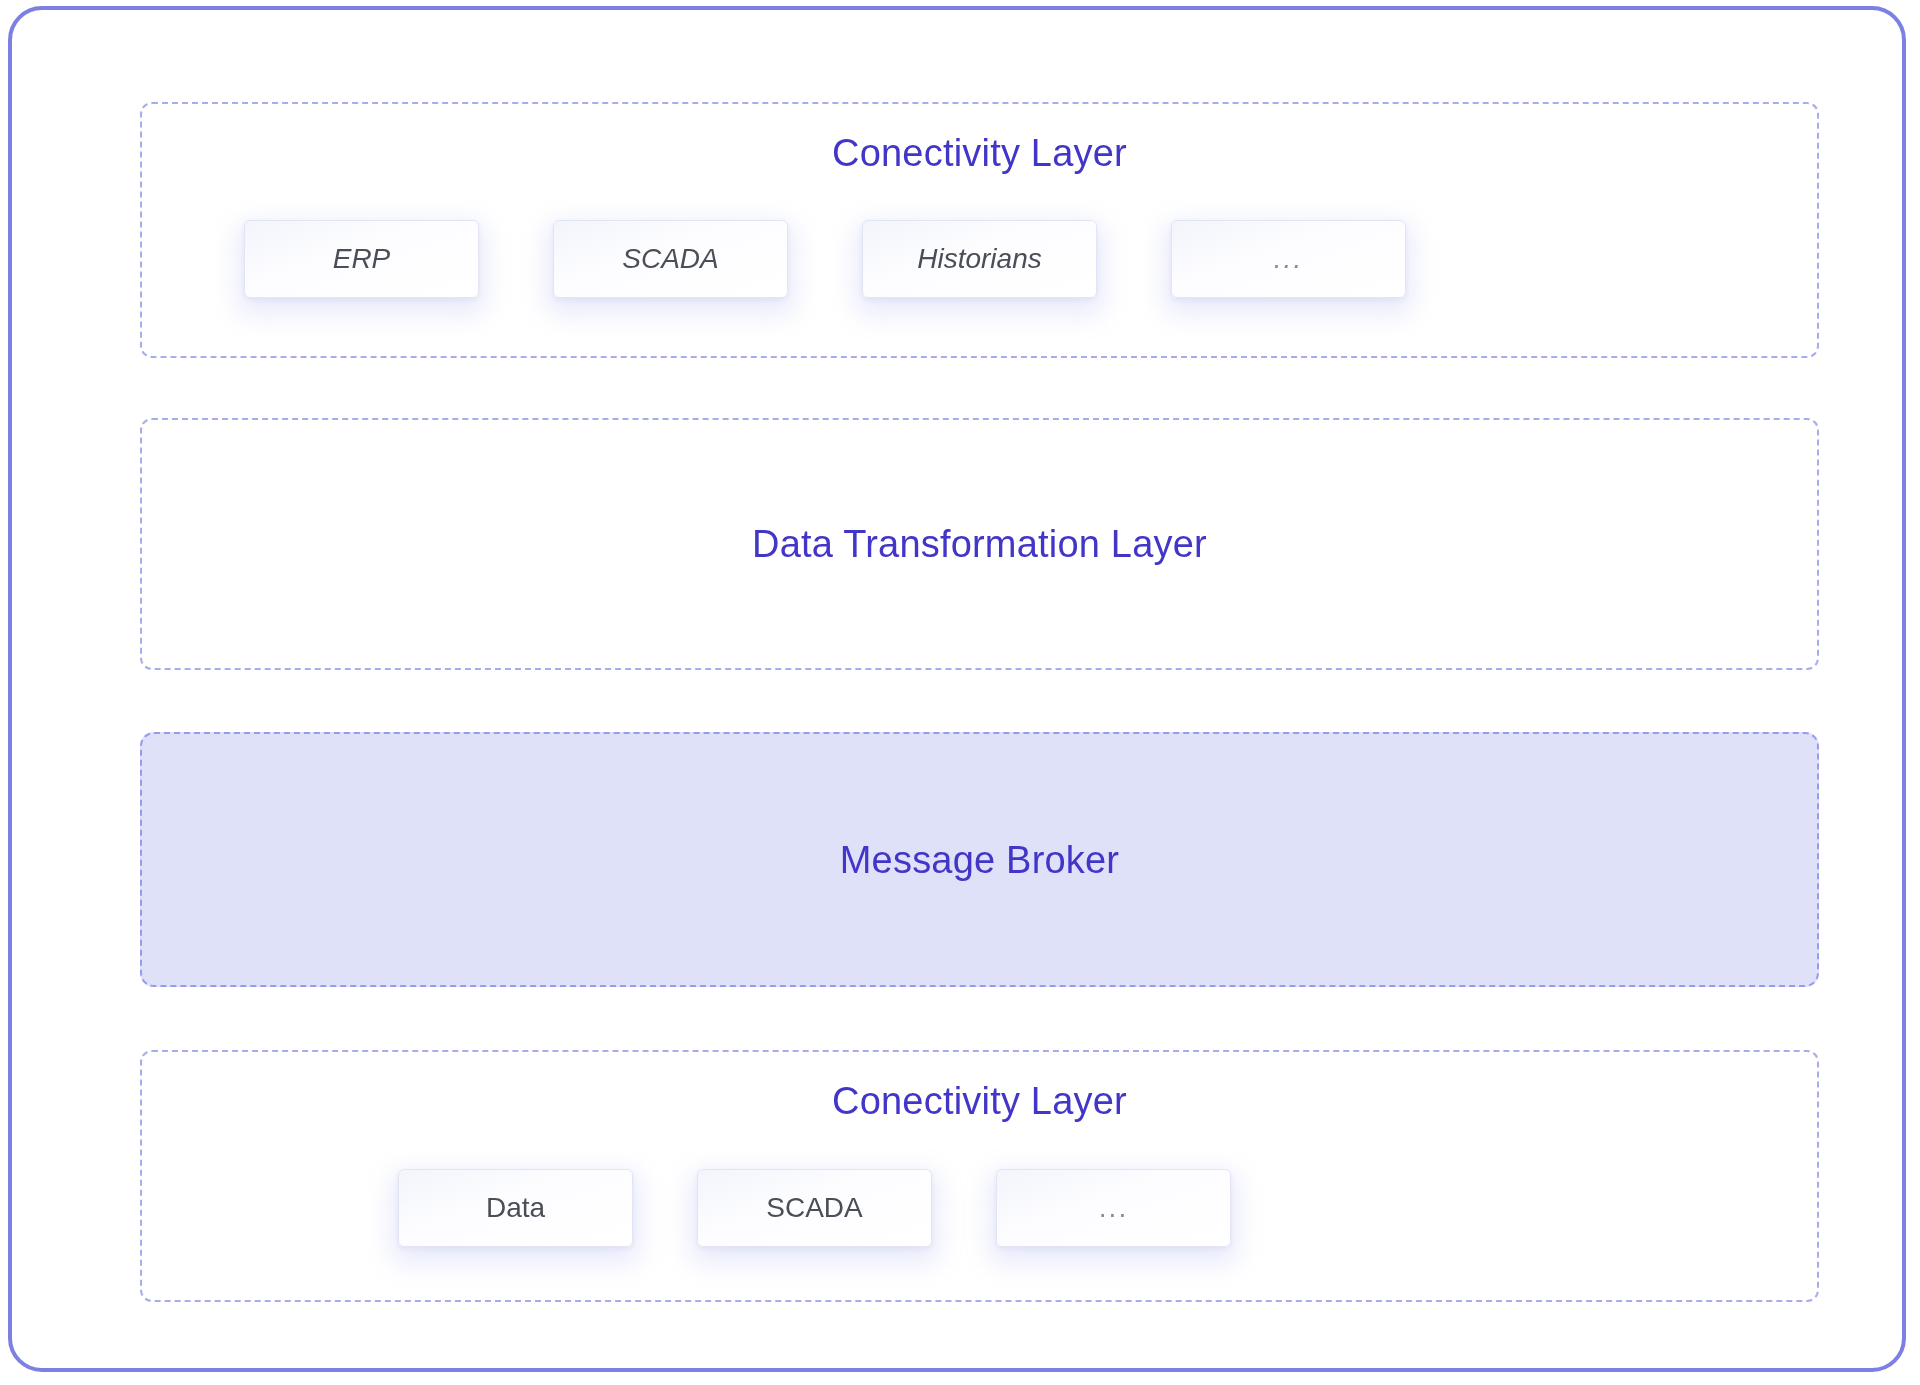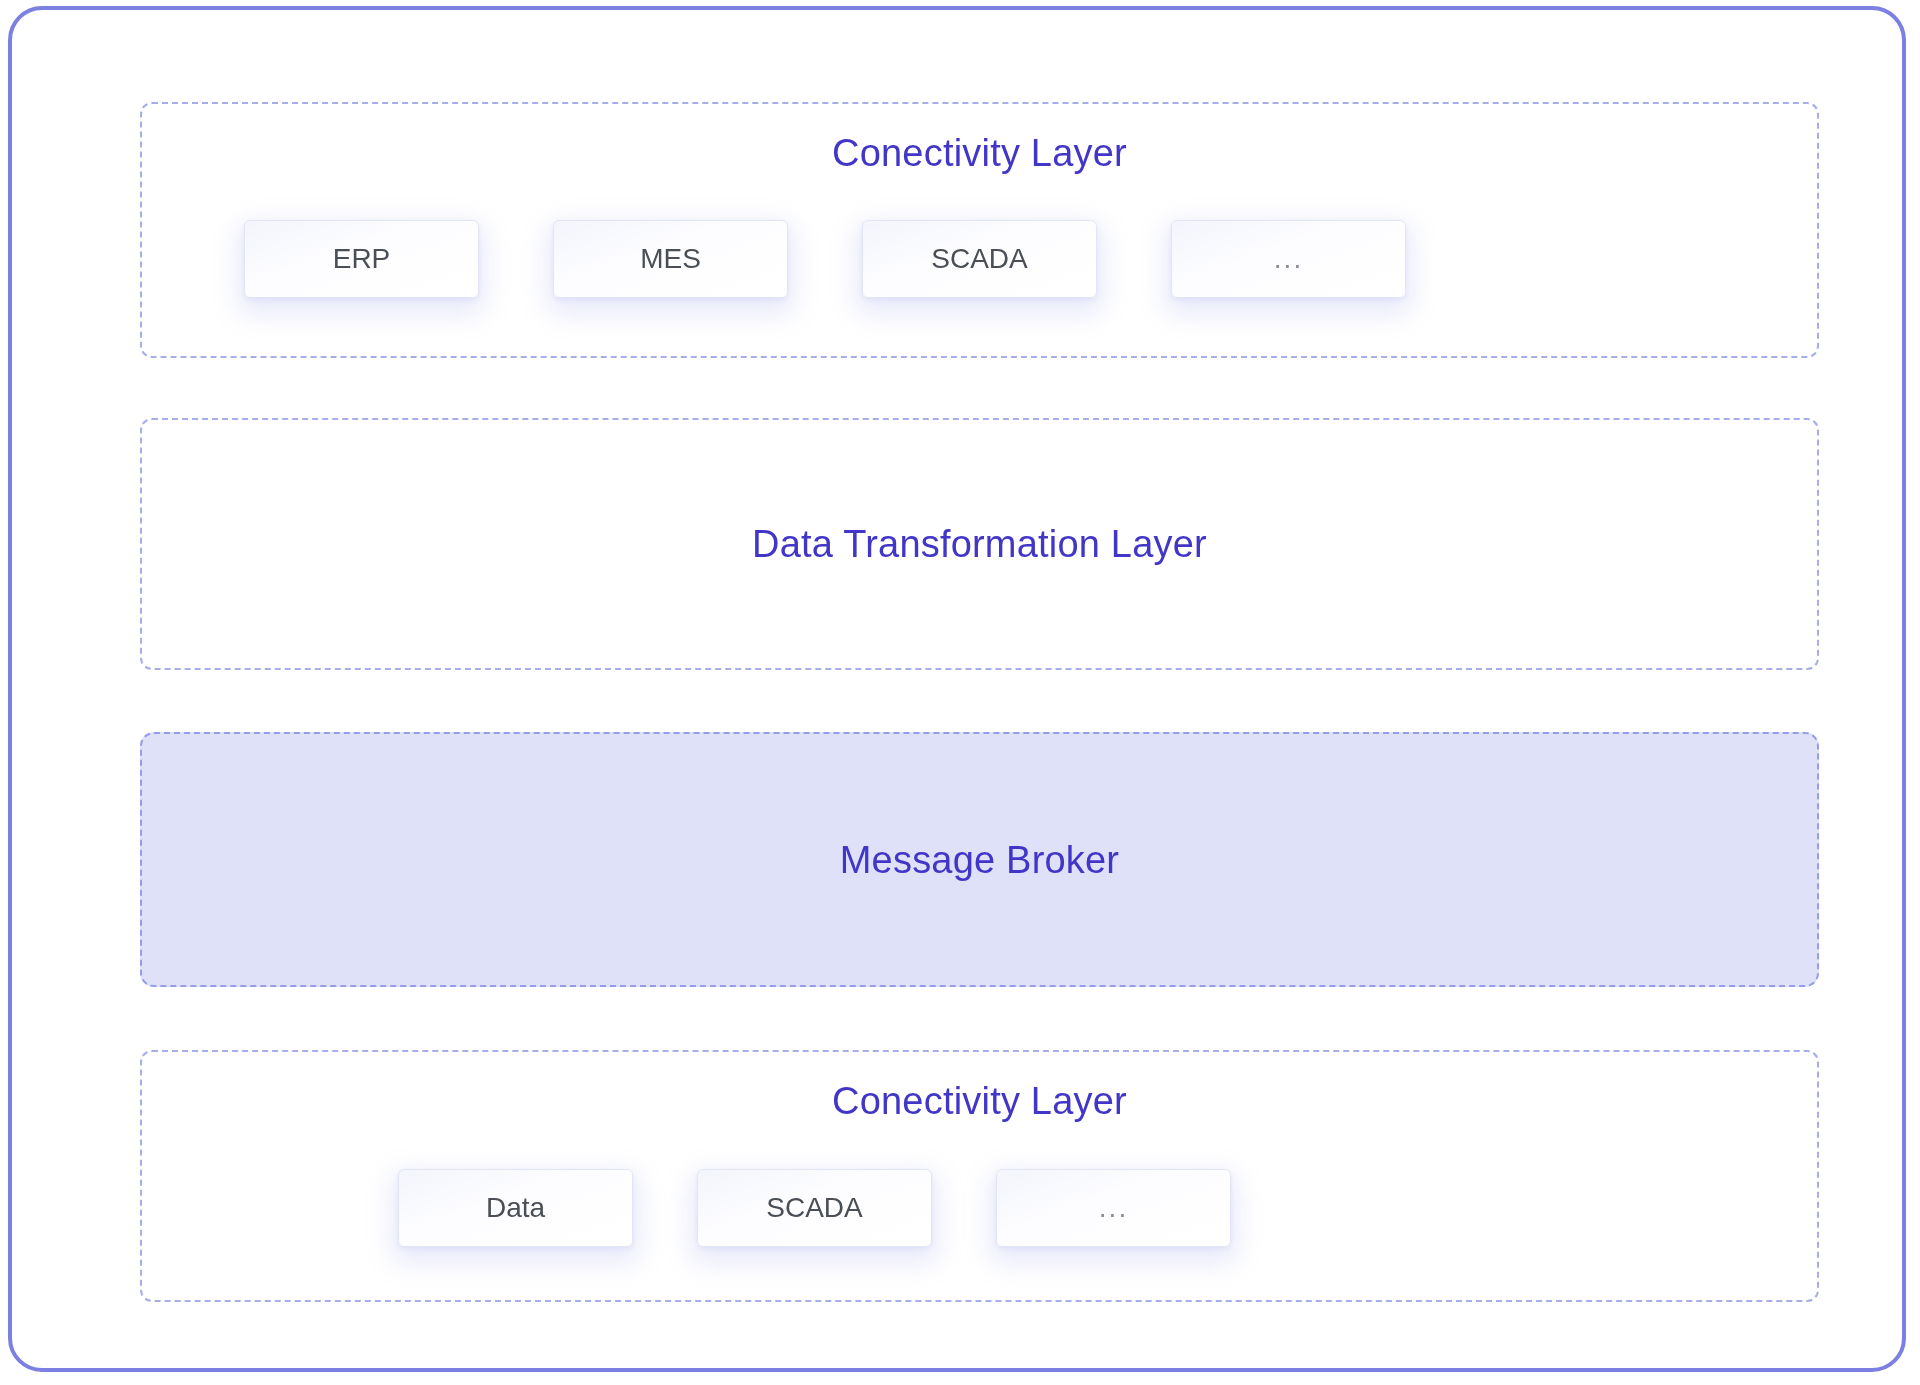--- a/index.html
+++ b/index.html
@@ -81,21 +81,21 @@
     font-weight: 400;
     white-space: nowrap;
   }
   .node.ellipsis {
     color: #878c95;
     letter-spacing: 2px;
   }
 
   
   #layer-connectivity-top { left: 128px; top: 92px; width: 1679px; height: 256px; }
-  #row-top-nodes { left: 232px; top: 210px; }
+  #row-top-nodes { left: 232px; top: 210px; font-style: italic; }
   #row-top-nodes .node { width: 235px; margin-right: 74px; }
   #row-top-nodes .node:last-child { margin-right: 0; }
   #layer-connectivity-top .layer-title { top: 28px; }
 
   
   #layer-data-transformation { left: 128px; top: 408px; width: 1679px; height: 252px; }
 
   
   #layer-message-broker { left: 128px; top: 722px; width: 1679px; height: 255px; }
 
@@ -110,22 +110,22 @@
 <body>
 
 <div id="diagram-frame">
 
   <div class="layer" id="layer-connectivity-top">
     <div class="layer-title">Conectivity Layer</div>
   </div>
 
   <div class="node-row" id="row-top-nodes">
     <div class="node">ERP</div>
-    <div class="node">MES</div>
     <div class="node">SCADA</div>
+    <div class="node">Historians</div>
     <div class="node ellipsis">...</div>
   </div>
 
   <div class="layer filled" id="layer-message-broker">
     <div class="layer-title centered">Message Broker</div>
   </div>
 
   <div class="layer" id="layer-data-transformation">
     <div class="layer-title centered">Data Transformation Layer</div>
   </div>

